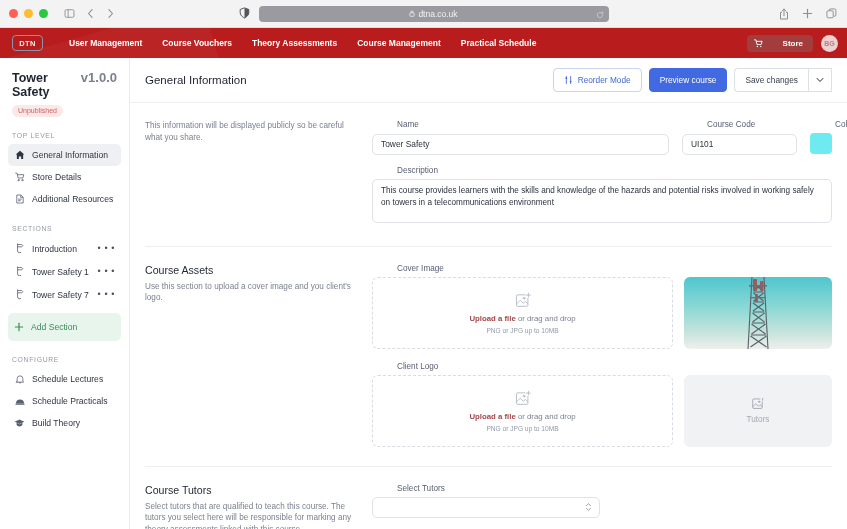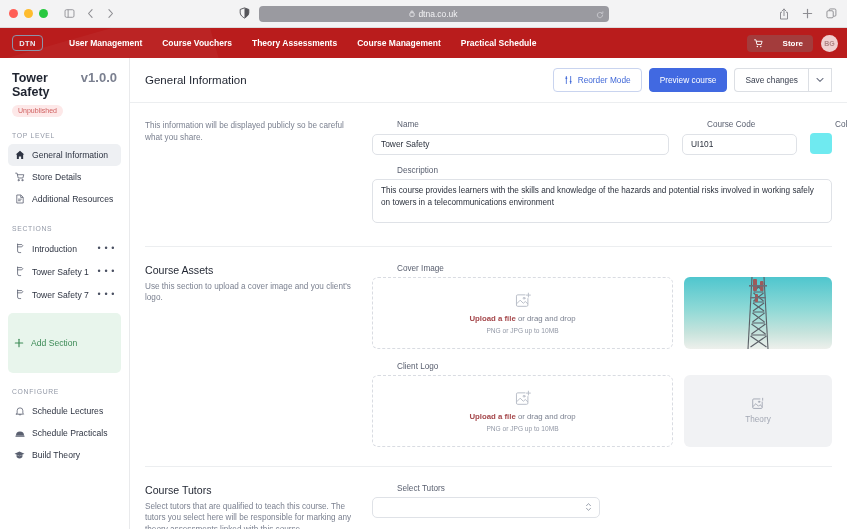--- a/index.html
+++ b/index.html
@@ -169,21 +169,21 @@
   .sb-item .ic { color: #5a6070; display: flex; width: 11px; justify-content: center; flex:0 0 11px;}
   .sb-item.active .ic { color: #2e3442; }
   .sb-dots {
     margin-left: auto; color: #4a5062; font-size: 9px;
     letter-spacing: 0.6px; line-height: 1;
   }
   .add-section {
     display: flex; align-items: center; gap: 7px;
     background: #e8f5ec;
     color: #3d8b57;
-    padding: 25px 6px;
+    padding: 9px 6px;
     border-radius: 5px;
     font-size: 8.6px;
     margin-top: 7px;
     cursor: pointer;
     border: none;
     width: 100%;
   }
 
   
   .main { flex: 1; display: flex; flex-direction: column; overflow: hidden; background:#fff; }
@@ -688,21 +688,21 @@
             </div>
             <div class="preview-box">
               <span style="display:flex">
                 <svg width="14" height="14" viewBox="0 0 18 18" fill="none" stroke="currentColor" stroke-width="1.2" stroke-linecap="round" stroke-linejoin="round">
                   <path d="M11.5 2.5 H3.5 A1.3 1.3 0 0 0 2.2 3.8 V13.4 A1.3 1.3 0 0 0 3.5 14.7 H13.1 A1.3 1.3 0 0 0 14.4 13.4 V6.4"></path>
                   <polyline points="2.6,12.2 6.3,8.6 9.6,11.9 11.6,9.9 14.2,12.4"></polyline>
                   <circle cx="10.4" cy="6.1" r="0.9"></circle>
                   <line x1="15" y1="1.6" x2="15" y2="4.2"></line>
                 </svg>
               </span>
-              <span>Theory</span>
+              <span>Tutors</span>
             </div>
           </div>
         </div>
       </div>
 
       <div class="section last">
         <div class="sec-left">
           <div class="sec-title">Course Tutors</div>
           <div class="sec-desc">Select tutors that are qualified to teach this course. The tutors you select here will be responsible for marking any theory assessments linked with this course.</div>
         </div>

